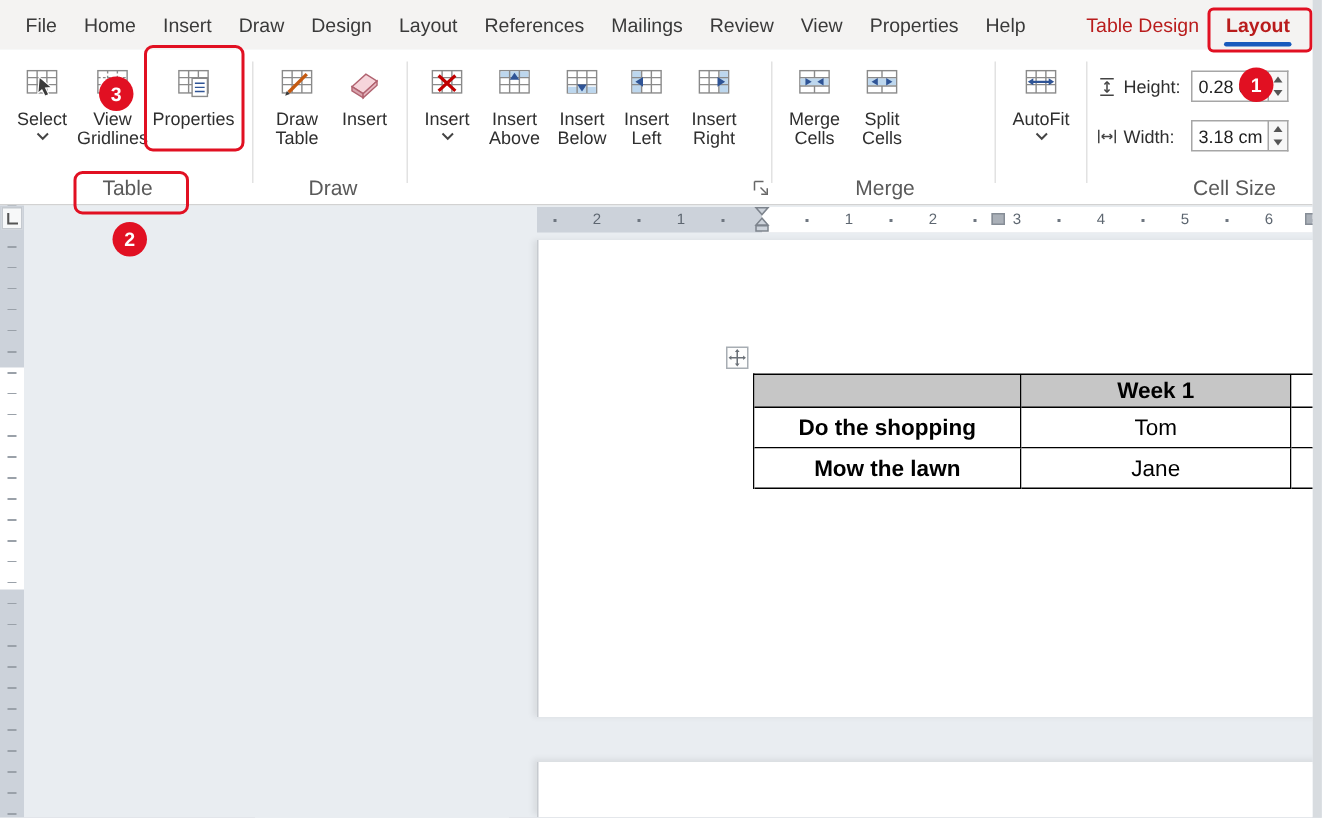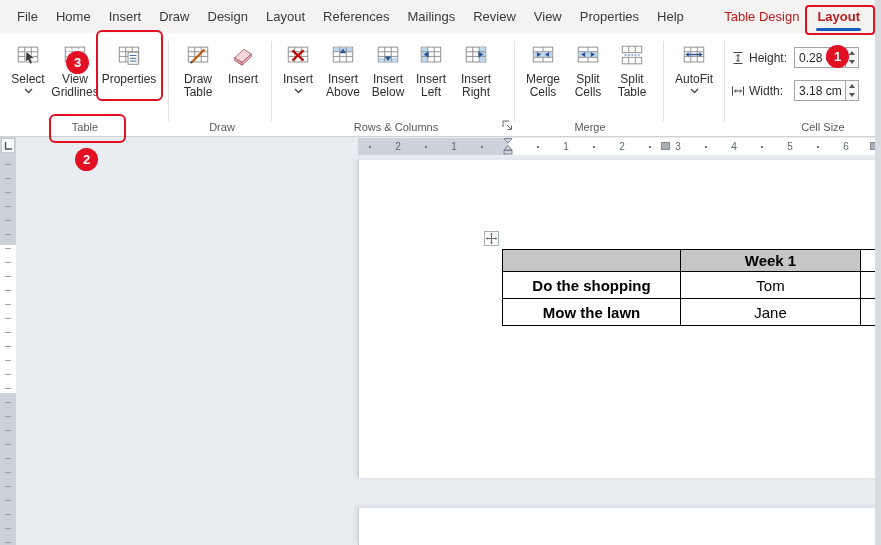--- a/index.html
+++ b/index.html
@@ -17,21 +17,21 @@
   
   .ribbon{position:absolute;left:0;top:33px;width:881px;height:104px;background:#ffffff;
           border-bottom:1px solid #d2d2d2;box-sizing:border-box;}
   .group{position:absolute;top:0;height:100%;}
   .btns{display:flex;align-items:flex-start;}
   .rbtn{display:flex;flex-direction:column;align-items:center;padding-top:7px;height:80px;
         box-sizing:border-box;border-radius:4px;}
   .icn{width:30px;height:30px;display:flex;align-items:center;justify-content:center;}
   .lbl{margin-top:3px;font-size:12px;line-height:13px;color:#2f2f2f;text-align:center;}
   .chev{margin-top:2px;height:6px;display:flex;align-items:center;}
-  .glabel{position:absolute;left:0;right:0;bottom:3px;text-align:center;font-size:11px;color:#5a5a5a;}
+  .glabel{position:absolute;left:0;right:0;bottom:3px;text-align:center;font-size:14px;color:#5a5a5a;}
   .gsep{position:absolute;top:8px;bottom:14px;width:1px;background:#e2e2e2;}
   .launcher{position:absolute;right:2px;bottom:4px;width:14px;height:14px;display:flex;}
   .w42{width:42px}.w44{width:44px}.w46{width:46px}.w48{width:48px}.w50{width:50px}
   .w52{width:52px}.w58{width:58px}
   
   .csrow{display:flex;align-items:center;height:23px;margin-left:2px;}
   .csrow.first{margin-top:13px;}
   .csrow.second{margin-top:10px;}
   .fico{width:19px;height:16px;display:flex;align-items:center;}
   .flab{font-size:12px;color:#2f2f2f;width:45px;}
@@ -240,21 +240,20 @@
             <svg width="26" height="26" viewBox="0 0 28 28">
               <rect x="3.5" y="5.5" width="21" height="16" fill="#fff" stroke="#8a8a8a"></rect>
               <rect x="18" y="6" width="6" height="15" fill="#bdd7ee"></rect>
               <path d="M3.5 10.5h21M3.5 15.5h21M10.5 5.5v16M17.5 5.5v16" stroke="#8a8a8a" fill="none"></path>
               <polygon points="22,13.5 16.5,10 16.5,17" fill="#2f5496"></polygon>
               </svg>
           </span>
           <span class="lbl">Insert Right</span>
         </div>
       </div>
-      <div class="glabel">Rows &amp; Columns</div>
       <span class="launcher">
         <svg width="14" height="14" viewBox="0 0 14 14">
           <path d="M3 3h6M3 3v6" stroke="#666" fill="none"></path>
           <path d="M7 7l4 4" stroke="#666"></path>
           <path d="M11.5 7.5v4h-4" fill="none" stroke="#666"></path>
           </svg>
       </span>
     </div>
 
     <div class="gsep" style="left:514px;"></div>
@@ -277,32 +276,20 @@
           <span class="icn">
             <svg width="26" height="26" viewBox="0 0 28 28">
               <rect x="3.5" y="5.5" width="21" height="16" fill="#fff" stroke="#8a8a8a"></rect>
               <rect x="4" y="11" width="20" height="5" fill="#bdd7ee"></rect>
               <path d="M3.5 10.5h21M3.5 16.5h21M14 5.5v5M14 16.5v5" stroke="#8a8a8a" fill="none"></path>
               <polygon points="6.5,13.5 11,10.8 11,16.2" fill="#2f5496"></polygon>
               <polygon points="21.5,13.5 17,10.8 17,16.2" fill="#2f5496"></polygon>
               </svg>
           </span>
           <span class="lbl">Split Cells</span>
-        </div>
-        <div class="rbtn w44">
-          <span class="icn">
-            <svg width="26" height="26" viewBox="0 0 28 28">
-              <rect x="3.5" y="4.5" width="21" height="7" fill="#fff" stroke="#8a8a8a"></rect>
-              <path d="M10.5 4.5v7M17.5 4.5v7" stroke="#8a8a8a"></path>
-              <rect x="3.5" y="16.5" width="21" height="7" fill="#fff" stroke="#8a8a8a"></rect>
-              <path d="M10.5 16.5v7M17.5 16.5v7" stroke="#8a8a8a"></path>
-              <path d="M6 14h16" stroke="#2f5496" stroke-dasharray="2 1.6"></path>
-              </svg>
-          </span>
-          <span class="lbl">Split Table</span>
         </div>
       </div>
       <div class="glabel">Merge</div>
     </div>
 
     <div class="gsep" style="left:663px;"></div>
 
     <div class="group" style="left:668px;width:54px;">
       <div class="btns">
         <div class="rbtn w52">

